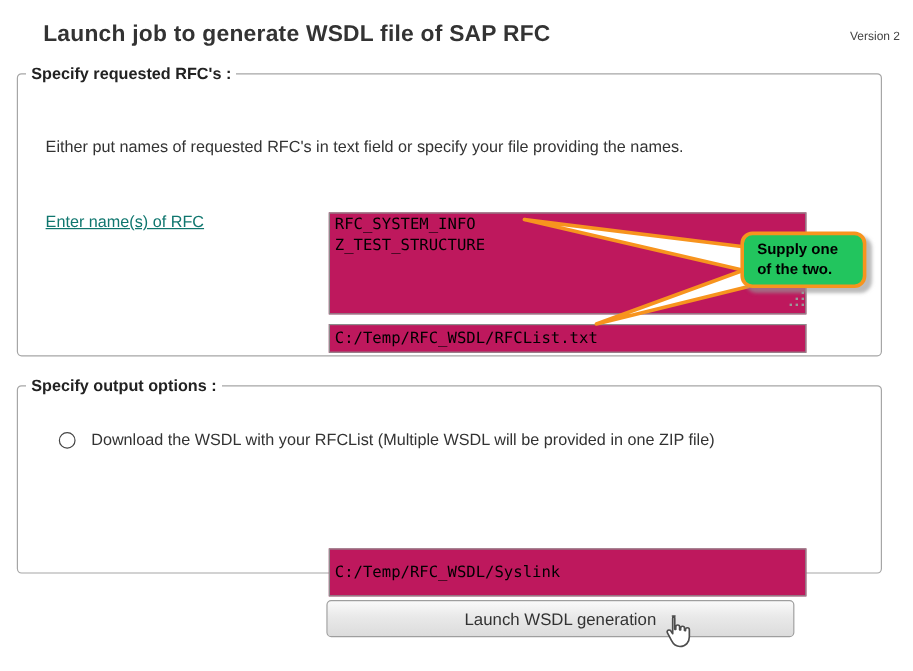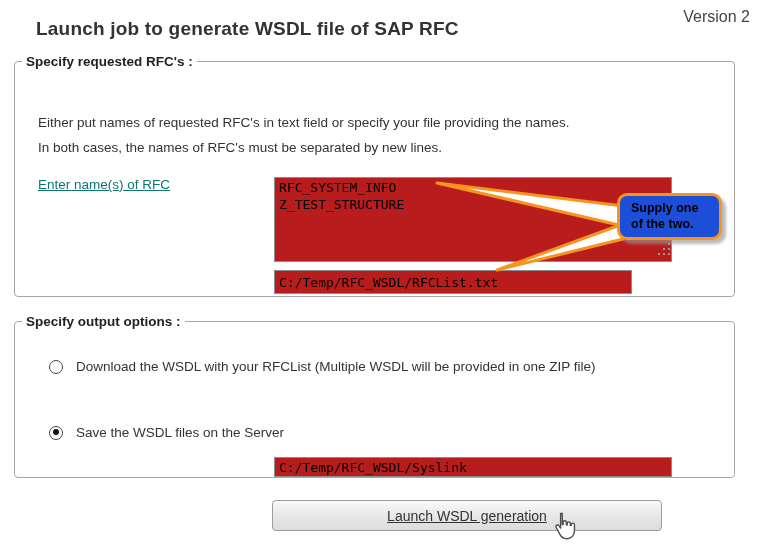--- a/index.html
+++ b/index.html
@@ -1,72 +1,71 @@
 <!DOCTYPE html>
 <html><head>
 <meta charset="utf-8">
 <style>
   * { margin:0; padding:0; box-sizing:border-box; }
   html,body { width:761px; height:559px; background:#fff; font-family:"Liberation Sans", sans-serif; color:#333; overflow:hidden; }
   .abs { position:absolute; }
 
   #page-title { left:36px; top:18px; font-size:19px; font-weight:600; color:#333; letter-spacing:.2px;text-align:center; }
-  #version { right:11px; top:8px; font-size:16px; color:#444; }
+  #version { right:11px; top:25px; font-size:10px; color:#444; }
 
   fieldset.panel { position:absolute; border:1px solid #a6a6a6; border-radius:4px; background:#fff; }
   fieldset.panel legend { margin-left:7px; padding:0 4px; font-size:13.5px; font-weight:bold; color:#222;margin-top:16px; }
   #rfc-panel { left:14px; top:54px; width:721px; height:243px; }
   #output-panel { left:14px; top:314px; width:721px; height:164px; }
 
   .instr { position:absolute; left:23px; font-size:13.5px; color:#333; white-space:nowrap; }
   .fldlabel { position:absolute; font-size:13.5px; color:#0f766e; white-space:nowrap;text-decoration:underline; }
 
   textarea.mono, input.mono {
-    position:absolute; border:1px solid #8c8c8c; background:#b91c1c; color:#000;
+    position:absolute; border:1px solid #8c8c8c; background:#be185d; color:#000;
     font-family:"DejaVu Sans Mono","Liberation Mono",monospace; font-size:13px;
     padding:1px 4px; resize:none; outline:none; border-radius:0;
   }
   #rfc-textarea { left:259px; top:108px; width:398px; height:85px; line-height:17px; overflow:hidden; }
-  #input-file-field { left:259px; top:201px; width:358px; height:24px; }
-  #target-path-field { left:259px; top:128px; width:398px; height:20px; }
+  #input-file-field { left:259px; top:201px; width:398px; height:24px; }
+  #target-path-field { left:259px; top:128px; width:398px; height:40px; }
 
   .grip { position:absolute; left:643px; top:184px; width:2px; height:2px; background:#9a9a9a;
     box-shadow:5px 0 #9a9a9a, 10px 0 #9a9a9a, 5px -5px #9a9a9a, 10px -5px #9a9a9a, 10px -10px #9a9a9a; }
 
   
   .radio-row { position:absolute; left:34px; display:flex; align-items:center; gap:13px; cursor:default; }
   .radio-dot { width:14px; height:14px; border:1.5px solid #444; border-radius:50%; background:#fff; position:relative; flex:0 0 auto; }
   .radio-row.checked .radio-dot::after { content:""; position:absolute; left:2.5px; top:2.5px; width:6px; height:6px; border-radius:50%; background:#111; }
   .radio-label { font-size:13.5px; color:#333; white-space:nowrap; }
 
   
-  #callout { left:617px; top:193px; width:105px; min-height:44px; background:#1d4ed8;
+  #callout { left:617px; top:193px; width:105px; min-height:44px; background:#22c55e;
     border:3px solid #F7941E; border-radius:10px; padding:4px 6px 5px 11px;
     box-shadow:4px 4px 3px rgba(150,150,150,.65); z-index:6; }
   #callout .co-line { font-size:12.5px; font-weight:bold; color:#000; line-height:16px; white-space:nowrap; }
 
   #arrow-layer { left:430px; top:170px; width:200px; height:115px; z-index:5; pointer-events:none; }
 
   
   #launch-button { position:absolute; left:272px; top:500px; width:390px; height:31px;
     background:linear-gradient(#fafafa,#e9e9e9 45%,#dcdcdc); border:1px solid #9e9e9e; border-radius:4px;
-    font-family:"Liberation Sans",sans-serif; font-size:14px; color:#333; cursor:pointer;text-decoration:underline; }
+    font-family:"Liberation Sans",sans-serif; font-size:14px; color:#333; cursor:pointer; }
   #cursor-icon { left:551px; top:511px; width:26px; height:32px; z-index:9; pointer-events:none; }
 </style>
 </head>
 <body>
 
 <div class="abs" id="page-title">Launch job to generate WSDL file of SAP RFC</div>
 <div class="abs" id="version">Version 2</div>
 
 <fieldset class="panel" id="rfc-panel">
   <legend>Specify requested RFC's :</legend>
 
   <div class="instr" style="top:46px">Either put names of requested RFC's in text field or specify your file providing the names.</div>
-  <div class="instr" style="top:71px">In both cases, the names of RFC's must be separated by new lines.</div>
 
   <label class="fldlabel" style="left:23px; top:108px">Enter name(s) of RFC</label>
   <textarea class="mono" id="rfc-textarea" spellcheck="false" style="">RFC_SYSTEM_INFO
 Z_TEST_STRUCTURE</textarea>
   <div class="grip"></div>
 
   <input class="mono" id="input-file-field" type="text" value="C:/Temp/RFC_WSDL/RFCList.txt" style="">
 </fieldset>
 
 <svg class="abs" id="arrow-layer" viewBox="0 0 200 115" xmlns="http://www.w3.org/2000/svg">
@@ -79,24 +78,20 @@
   <div class="co-line">of the two.</div>
 </div>
 
 <fieldset class="panel" id="output-panel">
   <legend>Specify output options :</legend>
 
   <div class="radio-row" style="top:30px">
     <span class="radio-dot"></span>
     <span class="radio-label">Download the WSDL with your RFCList (Multiple WSDL will be provided in one ZIP file)</span>
   </div>
-  <div class="radio-row checked" style="top:96px">
-    <span class="radio-dot"></span>
-    <span class="radio-label">Save the WSDL files on the Server</span>
-  </div>
 
   <input class="mono" id="target-path-field" type="text" value="C:/Temp/RFC_WSDL/Syslink" style="">
 </fieldset>
 
 <button id="launch-button">Launch WSDL generation</button>
 
 <svg class="abs" id="cursor-icon" viewBox="0 0 24 30" xmlns="http://www.w3.org/2000/svg">
   <path d="M8.6 2.2 c1 0 1.8 .8 1.8 1.8 v8.6 l.8 .1 v-2 c0-.8 .7-1.5 1.5-1.5 .8 0 1.5 .7 1.5 1.5 v2.3 l.8 .1 v-1.4 c0-.8 .7-1.5 1.5-1.5 .8 0 1.5 .7 1.5 1.5 v1.8 l.8 .1 v-.7 c0-.8 .7-1.5 1.5-1.5 .8 0 1.5 .7 1.5 1.5 v5.5 c0 4.2-2.7 7.6-7.3 7.6 -3.7 0-5.2-1.7-6.6-4.5 l-3.3-6.3 c-.5-1 .2-2.1 1.3-2.1 .6 0 1.2 .3 1.5 .8 l1.4 2.1 V4 c0-1 .8-1.8 1.8-1.8 Z" fill="#ffffff" stroke="#4d4d4d" stroke-width="1.3" stroke-linejoin="round"></path>
 </svg>
 

